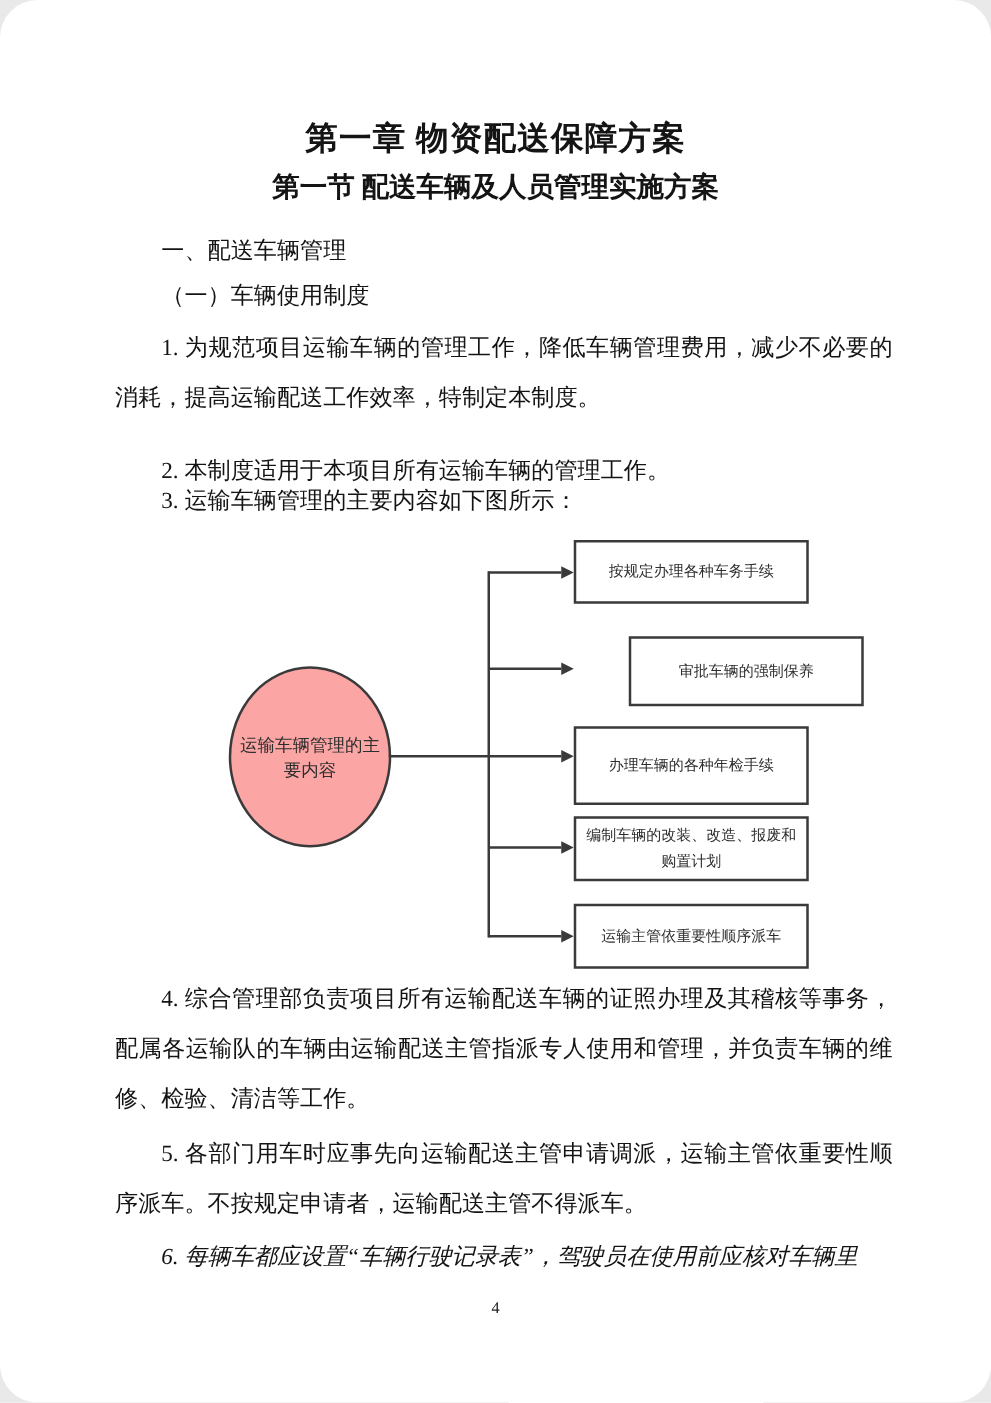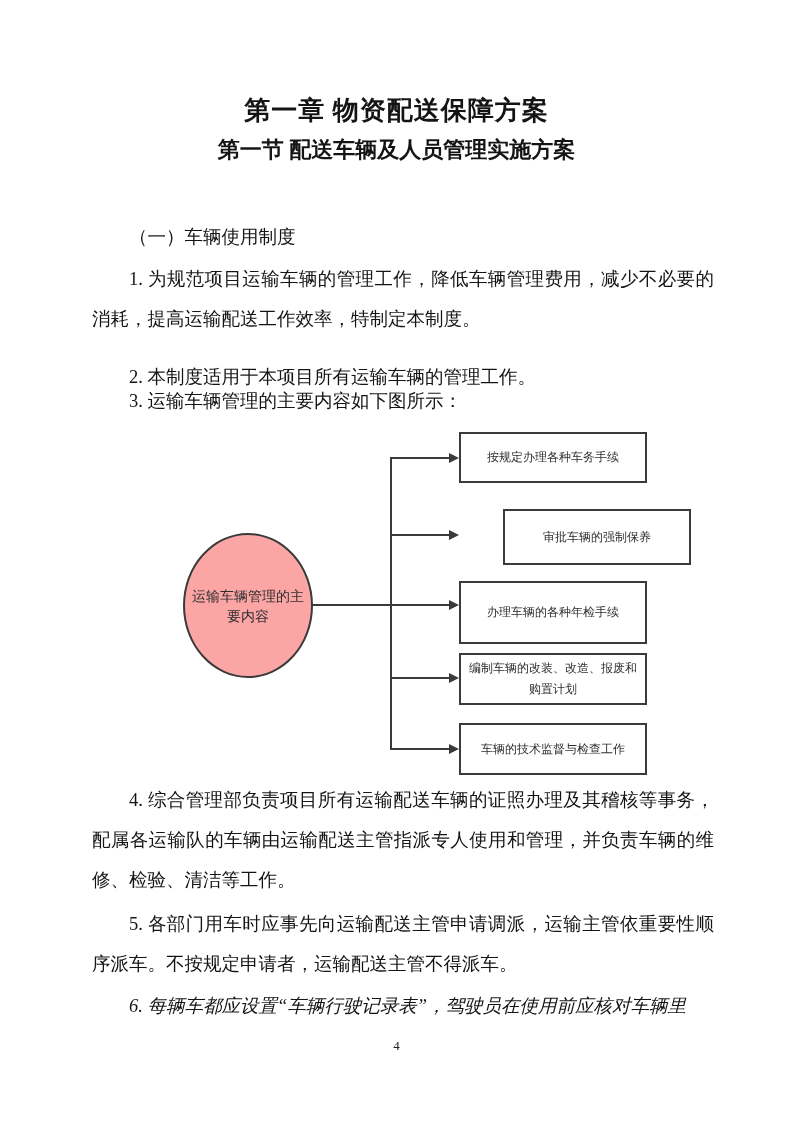--- a/index.html
+++ b/index.html
@@ -4,20 +4,21 @@
 <style>
   html,body { margin:0; padding:0; background:#e9e9e9; }
   .page {
     position:relative;
     width:793px; height:1122px;
     margin:0 auto;
     background:#ffffff;
     font-family:"Liberation Serif","DejaVu Serif",serif;
     color:#141414;
     overflow:hidden;
+    border-radius:30px;
   }
   .doc-title {
     position:absolute; top:95px; left:0; width:100%;
     text-align:center; font-size:26px; font-weight:bold; line-height:32px;
     letter-spacing:1px;
   }
   .doc-subtitle {
     position:absolute; top:135px; left:0; width:100%;
     text-align:center; font-size:22px; font-weight:bold; line-height:30px;
   }
@@ -83,20 +84,21 @@
 </style>
 </head>
 <body>
 
 <div class="page">
 
   <div class="doc-title">第一章 物资配送保障方案</div>
 
   <div class="doc-subtitle">第一节 配送车辆及人员管理实施方案</div>
 
+  <p class="para p0">一、配送车辆管理</p>
   <p class="para p1">（一）车辆使用制度</p>
   <p class="para p2">1. 为规范项目运输车辆的管理工作，降低车辆管理费用，减少不必要的消耗，提高运输配送工作效率，特制定本制度。</p>
   <p class="para p3">2. 本制度适用于本项目所有运输车辆的管理工作。</p>
   <p class="para p4">3. 运输车辆管理的主要内容如下图所示：</p>
 
   <div>
     <div class="dg-ellipse">
       <div class="dg-ellipse-label">运输车辆管理的主要内容</div>
     </div>
 
@@ -112,21 +114,21 @@
     <div class="dg-arrow ar1"></div>
     <div class="dg-arrow ar2"></div>
     <div class="dg-arrow ar3"></div>
     <div class="dg-arrow ar4"></div>
     <div class="dg-arrow ar5"></div>
 
     <div class="dg-box bx1">按规定办理各种车务手续</div>
     <div class="dg-box bx2">审批车辆的强制保养</div>
     <div class="dg-box bx3">办理车辆的各种年检手续</div>
     <div class="dg-box bx4">编制车辆的改装、改造、报废和购置计划</div>
-    <div class="dg-box bx5">车辆的技术监督与检查工作</div>
+    <div class="dg-box bx5">运输主管依重要性顺序派车</div>
   </div>
 
   <p class="para p5">4. 综合管理部负责项目所有运输配送车辆的证照办理及其稽核等事务，配属各运输队的车辆由运输配送主管指派专人使用和管理，并负责车辆的维修、检验、清洁等工作。</p>
   <p class="para p6">5. 各部门用车时应事先向运输配送主管申请调派，运输主管依重要性顺序派车。不按规定申请者，运输配送主管不得派车。</p>
   <p class="para p7">6. 每辆车都应设置“车辆行驶记录表”，驾驶员在使用前应核对车辆里</p>
 
   <div class="page-number">4</div>
 
 </div>
 

